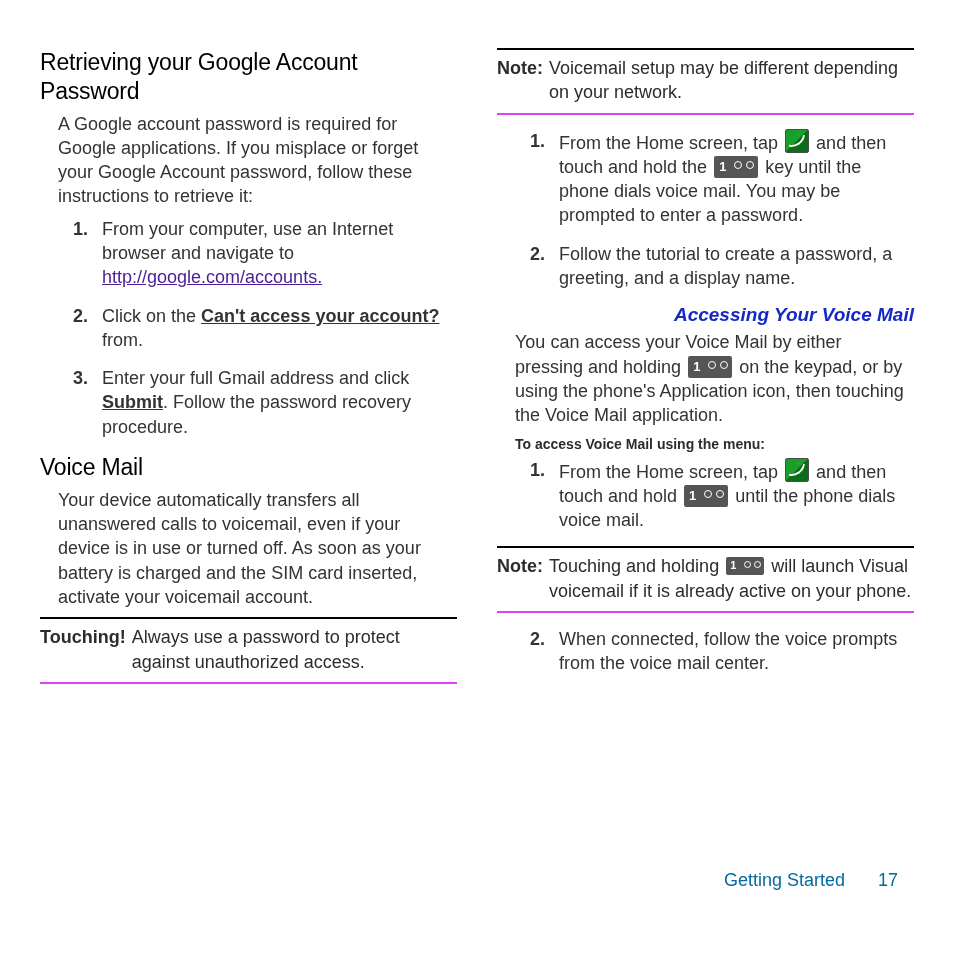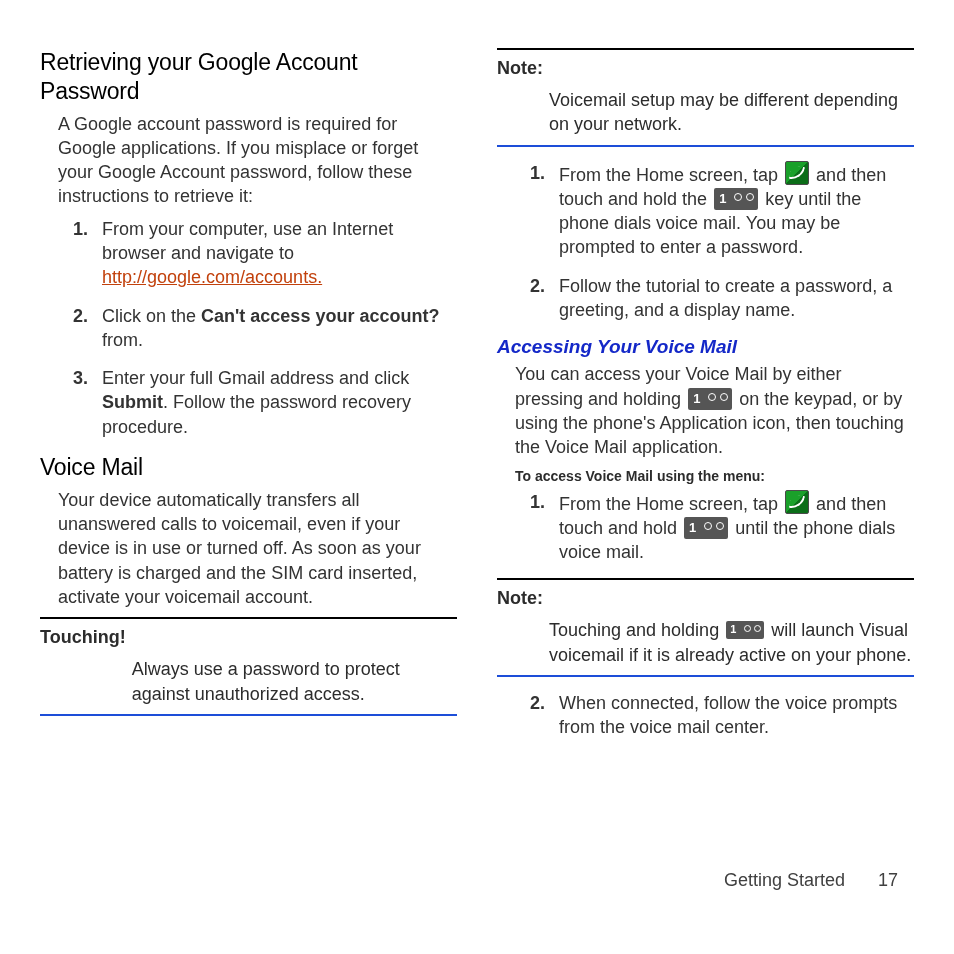--- a/index.html
+++ b/index.html
@@ -32,20 +32,21 @@
     line-height: 1.25;
     letter-spacing: -0.2px;
   }
   h3.sub {
     font-family: Arial, Helvetica, sans-serif;
     font-weight: 700;
     font-style: italic;
     color: #1428c8;
     font-size: 19px;
     margin: 6px 0 4px 0;
+    text-align: right;
   }
   .body {
     font-size: 18px;
     line-height: 1.35;
     color: #333;
     font-stretch: condensed;
     margin: 0 0 8px 18px;
   }
   ol.steps {
     list-style: none;
@@ -61,50 +62,50 @@
   }
   ol.steps > li .num {
     width: 62px;
     flex: 0 0 62px;
     text-align: right;
     padding-right: 14px;
     box-sizing: border-box;
     font-weight: 700;
   }
   ol.steps > li .txt { flex: 1; }
-  .bold { font-weight: 700; }
-  a.link { color: #c2410c; text-decoration: underline; }
+  .bold { font-weight: 700; text-decoration: underline; }
+  a.link { color: #4c1d95; text-decoration: underline; }
   .rule-box {
     border-top: 2px solid #000;
-    border-bottom: 2px solid #1d4ed8;
+    border-bottom: 2px solid #d946ef;
     padding: 6px 0 8px 0;
     margin: 8px 0 14px 0;
     font-size: 18px;
     line-height: 1.35;
   }
   .rule-box .hang {
     display: flex;
   }
   .rule-box .hang .label {
     font-weight: 700;
     white-space: nowrap;
     padding-right: 6px;
   }
-  .rule-box .hang .rest { flex: 1; margin-top: 32px; }
+  .rule-box .hang .rest { flex: 1; }
   .imp-box .hang .label { width: auto; }
   .menu-head {
     font-weight: 700;
     font-size: 14px;
     margin: 4px 0 6px 18px;
   }
   .footer {
     text-align: right;
     padding: 0 56px 0 16px;
     font-size: 18px;
-    color: #404040;
+    color: #0369a1;
   }
   .footer .pg { display: inline-block; margin-left: 28px; }
 
   
   .icon-phone, .icon-key, .icon-key-sm {
     display: inline-block;
     vertical-align: -4px;
     margin: 0 2px;
   }
   .icon-phone {

